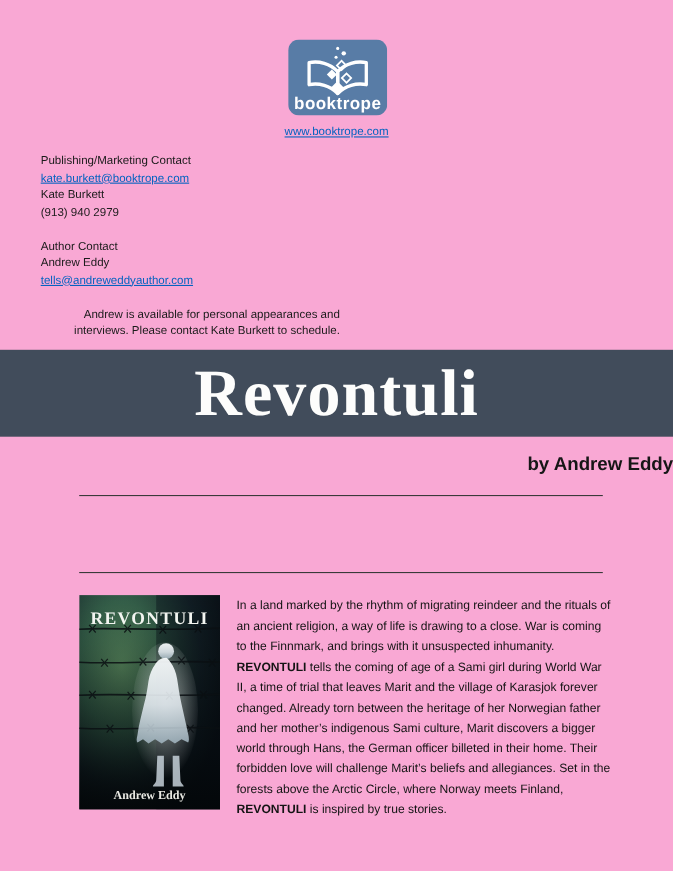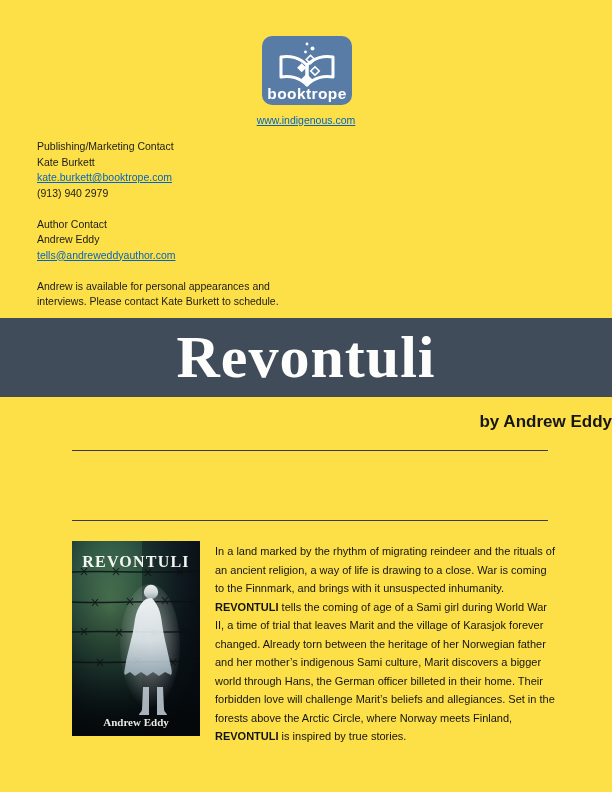--- a/index.html
+++ b/index.html
@@ -1,31 +1,31 @@
 <!DOCTYPE html>
 <html><head>
 <meta charset="utf-8">
 <style>
   * { margin:0; padding:0; box-sizing:border-box; }
   html,body { background:#888; }
   body { font-family:"Liberation Sans", sans-serif; }
   .page {
     position:relative; width:612px; height:792px; margin:0 auto;
-    background:#fde047; color:#1b1b1b; overflow:hidden;
+    background:#f9a8d4; color:#1b1b1b; overflow:hidden;
   }
   
   .logo-wrap { position:absolute; left:262px; top:36px; width:90px; height:69px; }
   .site-link-row { position:absolute; left:0; top:110px; width:612px; text-align:center; }
   a.doc-link { color:#0563c1; text-decoration:underline; }
   .site-link-row a { font-size:10.5px; }
   
   .contacts { position:absolute; left:37px; top:139px; width:290px; font-size:10.5px; line-height:15.5px; color:#1b1b1b; }
   .contacts .hdg { font-weight:normal; }
   .contacts .spacer { height:15.5px; }
-  .contacts .note { width:272px; }
+  .contacts .note { width:272px;text-align:right; }
   
   .banner {
     position:absolute; left:0; top:318px; width:612px; height:79px;
     background:#414c5b; display:flex; align-items:center; justify-content:center;
   }
   .banner .title {
     font-family:"Liberation Serif", serif; font-weight:bold; color:#fdfdfc;
     font-size:60px; line-height:79px; letter-spacing:1px;
   }
   
@@ -65,27 +65,27 @@
         <rect x="45.5" y="20.5" width="6" height="6" transform="rotate(45 48.5 23.5)" fill="none" stroke="#ffffff" stroke-width="1.6"></rect>
         <rect x="36.5" y="28.5" width="6.5" height="6.5" transform="rotate(45 39.7 31.7)"></rect>
         <rect x="50" y="32" width="6" height="6" transform="rotate(45 53 35)" fill="none" stroke="#ffffff" stroke-width="1.6"></rect>
         <rect x="40.5" y="39.5" width="8.5" height="8.5" transform="rotate(45 44.7 43.7)"></rect>
       </g>
       <text x="45" y="63" text-anchor="middle" font-family="Liberation Sans, sans-serif" font-size="15.5" font-weight="bold" letter-spacing="0.4" fill="#ffffff">booktrope</text>
     </svg>
   </div>
 
   <div class="site-link-row">
-    <a href="#" class="doc-link">www.indigenous.com</a>
+    <a href="#" class="doc-link">www.booktrope.com</a>
   </div>
 
   <div class="contacts">
     <div class="hdg">Publishing/Marketing Contact</div>
+    <div><a href="#" class="doc-link">kate.burkett@booktrope.com</a></div>
     <div>Kate Burkett</div>
-    <div><a href="#" class="doc-link">kate.burkett@booktrope.com</a></div>
     <div>(913) 940 2979</div>
     <div class="spacer"></div>
     <div class="hdg">Author Contact</div>
     <div>Andrew Eddy</div>
     <div><a href="#" class="doc-link">tells@andreweddyauthor.com</a></div>
     <div class="spacer"></div>
     <div class="note">Andrew is available for personal appearances and interviews. Please contact Kate Burkett to schedule.</div>
   </div>
 
   <div class="banner">

